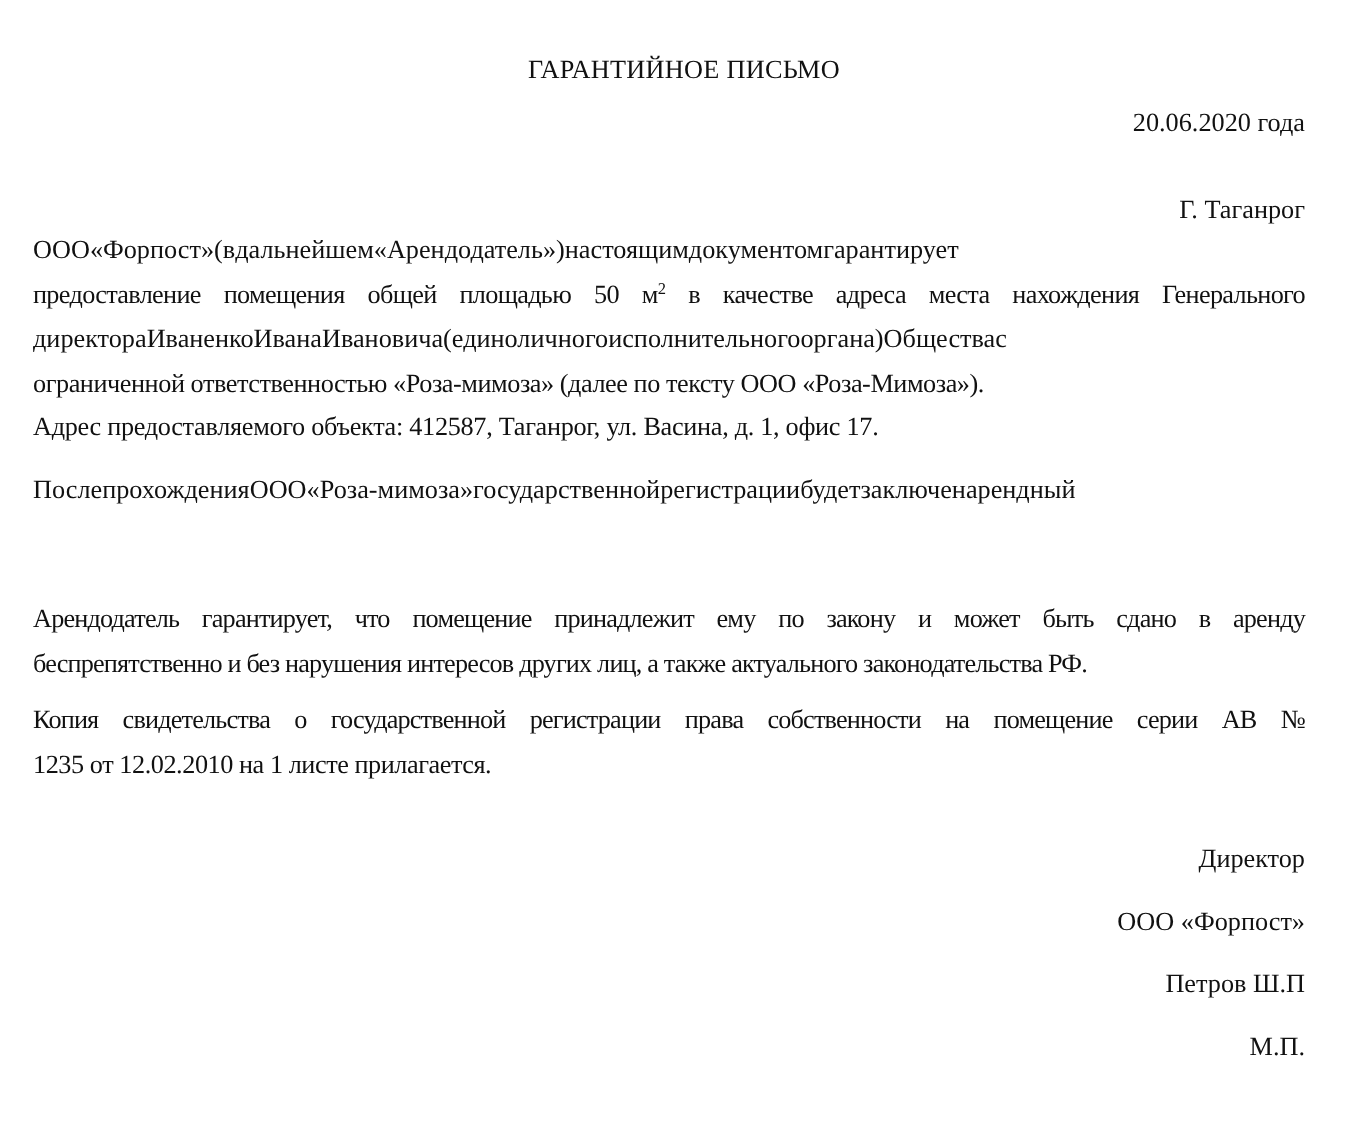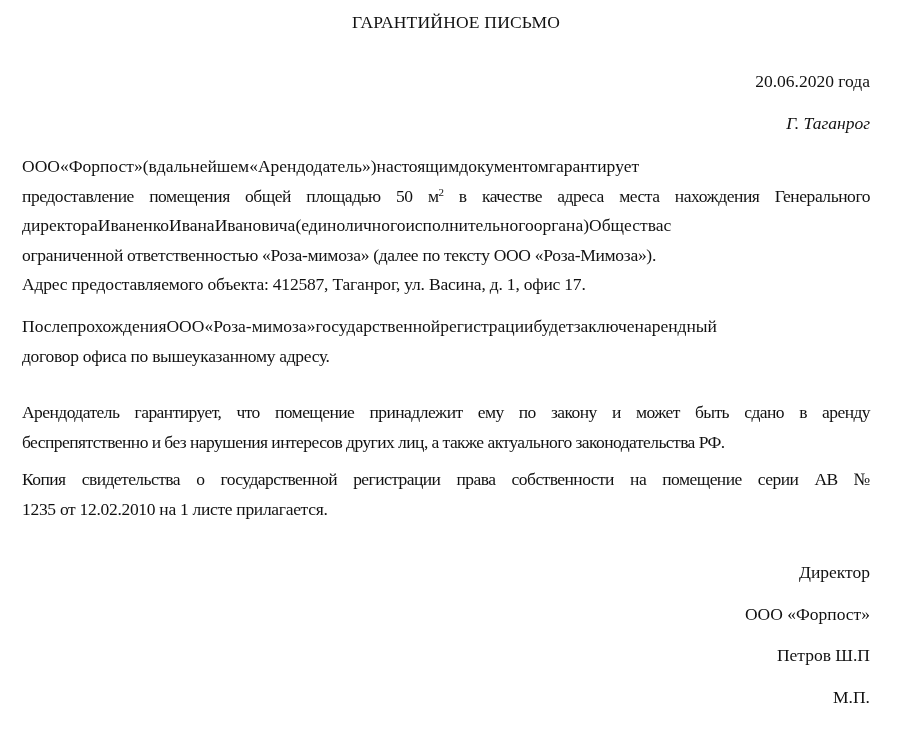--- a/index.html
+++ b/index.html
@@ -18,21 +18,21 @@
     }
     .page {
       position: absolute;
       left: 0;
       top: 0;
       width: 912px;
       height: 751px;
     }
     .title {
       position: absolute;
-      top: 12px;
+      top: 36px;
       left: 0;
       width: 912px;
       text-align: center;
       letter-spacing: 0.2px;
     }
     .right-line {
       position: absolute;
       right: 42px;
       text-align: right;
       white-space: nowrap;
@@ -65,21 +65,21 @@
     }
   </style>
 </head>
 <body>
 
 <div class="page">
 
   <div class="title">ГАРАНТИЙНОЕ ПИСЬМО</div>
 
   <div class="right-line" style="top:71px;">20.06.2020 года</div>
-  <div class="right-line" style="top:113px;font-style:italic;">Г. Таганрог</div>
+  <div class="right-line" style="top:129px;">Г. Таганрог</div>
 
   <div class="para" style="top:152px;">
     <div class="jline">
       <span>ООО</span>
       <span>«Форпост»</span>
       <span>(в</span>
       <span>дальнейшем</span>
       <span>«Арендодатель»)</span>
       <span>настоящим</span>
       <span>документом</span>
@@ -109,21 +109,20 @@
       <span>После</span>
       <span>прохождения</span>
       <span>ООО</span>
       <span>«Роза-мимоза»</span>
       <span>государственной</span>
       <span>регистрации</span>
       <span>будет</span>
       <span>заключен</span>
       <span>арендный</span>
     </div>
-    <div class="line last" style="letter-spacing:-0.3px;">договор офиса по вышеуказанному адресу.</div>
   </div>
 
   <div class="para" style="top:382px;margin-top:16px;">
     <div class="line" style="letter-spacing:-0.55px;">Арендодатель гарантирует, что помещение принадлежит ему по закону и может быть сдано в аренду</div>
     <div class="line last" style="letter-spacing:-0.55px;">беспрепятственно и без нарушения интересов других лиц, а также актуального законодательства РФ.</div>
   </div>
 
   <div class="para" style="top:452px;">
     <div class="line" style="letter-spacing:-0.55px;margin-top:13px;">Копия свидетельства о государственной регистрации права собственности на помещение серии АВ №</div>
     <div class="line last" style="letter-spacing:-0.3px;">1235 от 12.02.2010 на 1 листе прилагается.</div>

